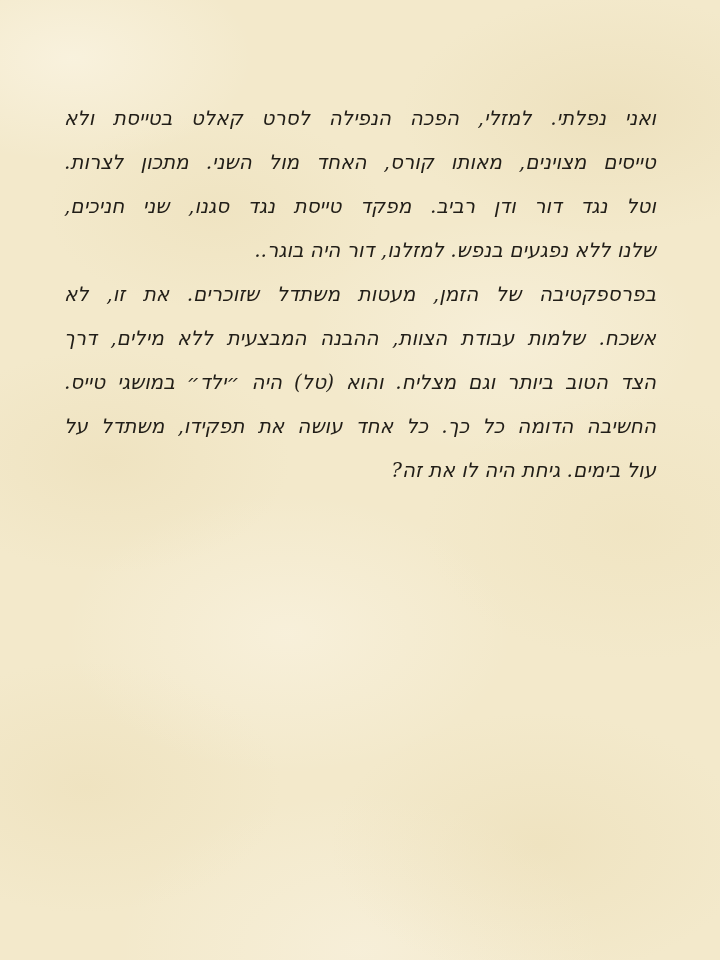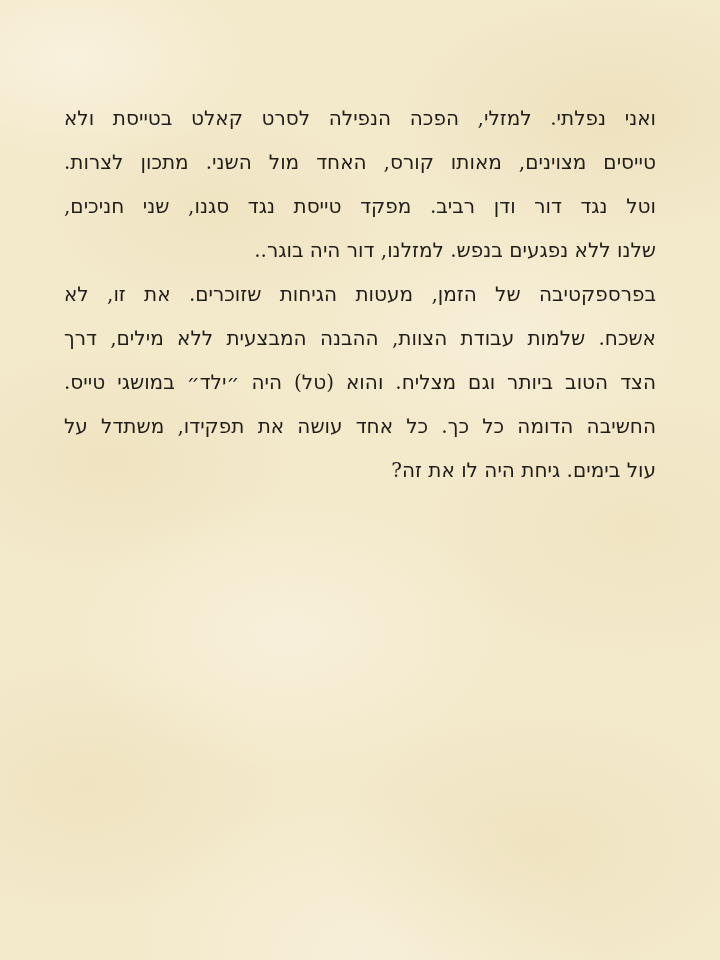--- a/index.html
+++ b/index.html
@@ -41,41 +41,42 @@
     line-height: 44px;
   }
   .para {
     margin: 0;
     padding: 0;
   }
   .line {
     text-align: justify;
     text-align-last: justify;
     white-space: normal;
+    font-style: italic;
   }
   .line.last {
     text-align: left;
     text-align-last: right;
   }
 </style>
 </head>
 <body>
 
 <div class="page">
   <div class="text-column" dir="rtl">
 
     <div class="para">
       <div class="line">ואני נפלתי. למזלי, הפכה הנפילה לסרט קאלט בטייסת ולא</div>
       <div class="line">טייסים מצוינים, מאותו קורס, האחד מול השני. מתכון לצרות.</div>
       <div class="line">וטל נגד דור ודן רביב. מפקד טייסת נגד סגנו, שני חניכים,</div>
       <div class="line last">שלנו ללא נפגעים בנפש. למזלנו, דור היה בוגר..</div>
     </div>
 
     <div class="para">
-      <div class="line">בפרספקטיבה של הזמן, מעטות הגיחות שזוכרים. את זו, לא</div>
+      <div class="line">בפרספקטיבה של הזמן, מעטות משתדל שזוכרים. את זו, לא</div>
       <div class="line">אשכח. שלמות עבודת הצוות, ההבנה המבצעית ללא מילים, דרך</div>
       <div class="line">הצד הטוב ביותר וגם מצליח. והוא (טל) היה ״ילד״ במושגי טייס.</div>
       <div class="line">החשיבה הדומה כל כך. כל אחד עושה את תפקידו, משתדל על</div>
       <div class="line last">עול בימים. גיחת היה לו את זה?</div>
     </div>
 
   </div>
 </div>
 
 </body></html>

